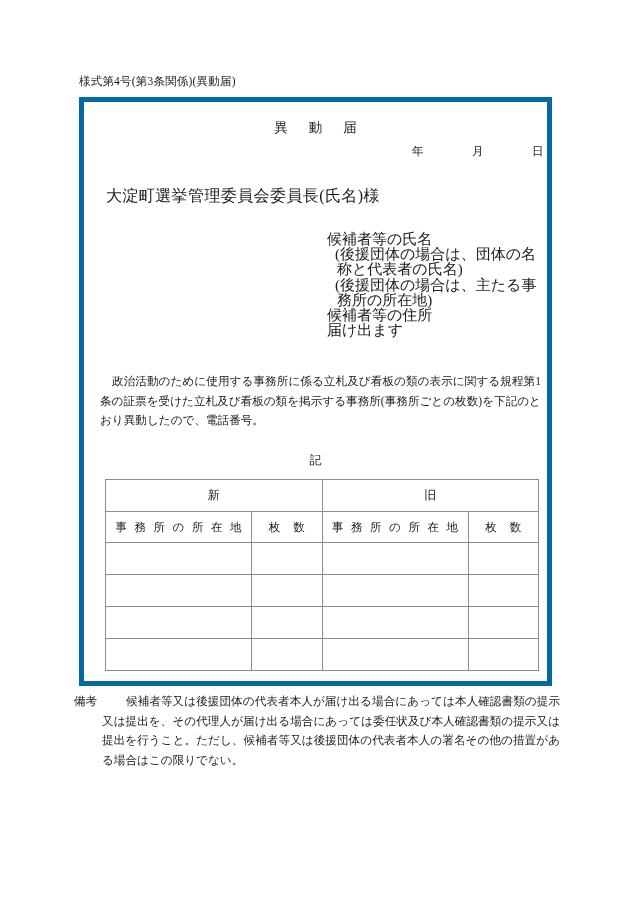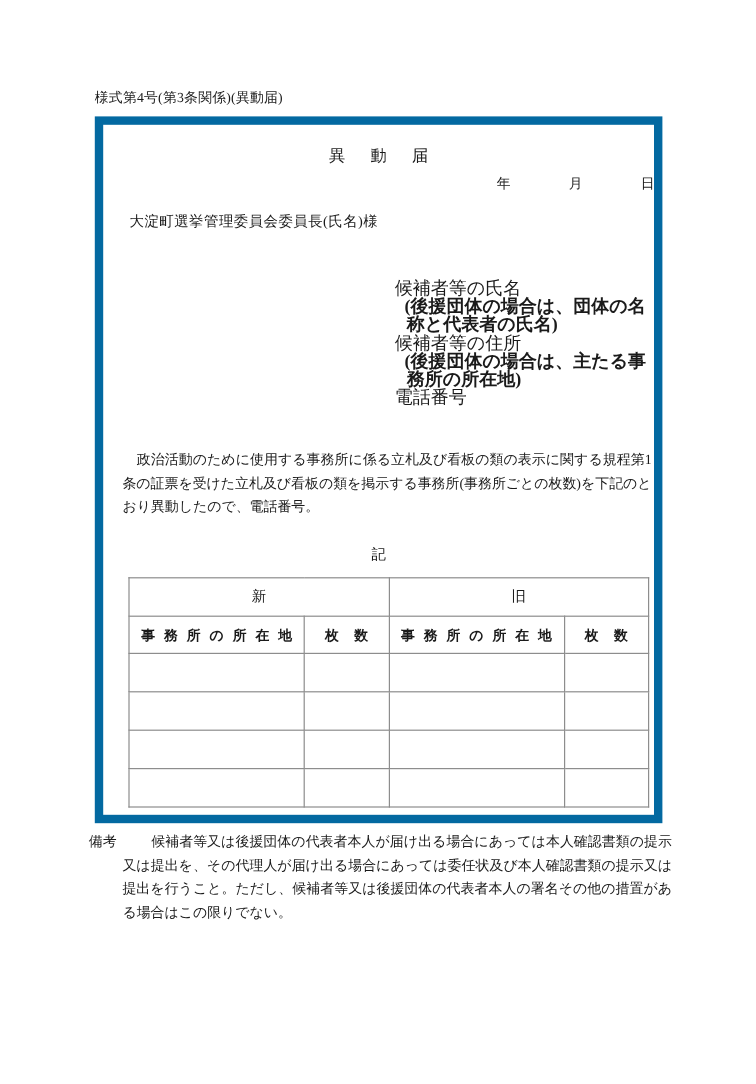--- a/index.html
+++ b/index.html
@@ -32,21 +32,21 @@
     white-space: nowrap;
   }
 
   
   .outer-box {
     position: absolute;
     left: 79px;
     top: 97px;
     width: 473px;
     height: 589px;
-    border: 7px solid #0369a1;
+    border: 5px solid #0369a1;
     box-sizing: border-box;
   }
 
   
   .doc-title {
     position: absolute;
     left: 0;
     right: 0;
     top: 17px;
     text-align: center;
@@ -66,42 +66,41 @@
     white-space: nowrap;
   }
   .date-line .d-y { position: absolute; left: 328px; }
   .date-line .d-m { position: absolute; left: 388px; }
   .date-line .d-d { position: absolute; left: 448px; }
 
   
   .addressee {
     position: absolute;
     left: 22px;
-    top: 72px;
-    font-size: 12px;
+    top: 84px;
+    font-size: 16px;
     letter-spacing: 0.4px;
     white-space: nowrap;
   }
 
   
   .applicant-block {
     position: absolute;
     left: 243px;
     top: 130px;
     width: 215px;
     font-size: 15px;
     line-height: 15.2px;
   }
   .applicant-block .ln { white-space: nowrap; }
   .applicant-block .ln.wrap { white-space: normal; }
   .applicant-block .ind1 { padding-left: 0; }
   .applicant-block .ind2 {
     padding-left: 10px;
     text-indent: -2px;
-    font-weight: bold;
   }
 
   
   .body-para {
     position: absolute;
     left: 16px;
     top: 270px;
     width: 441px;
     font-size: 11.6px;
     line-height: 19.5px;
@@ -136,21 +135,20 @@
     font-weight: normal;
     text-align: center;
     vertical-align: middle;
   }
   .office-table th.grp {
     height: 31px;
     font-size: 12px;
   }
   .office-table th.sub {
     height: 30px;
-    font-weight: bold;
   }
   .office-table td.cell {
     height: 31px;
   }
   .col-loc { width: 146px; }
   .col-cnt { width: 70.5px; }
 
   .spaced-6 {
     letter-spacing: 7.5px;
     text-indent: 7.5px;
@@ -197,23 +195,23 @@
       <span class="d-y">年</span>
       <span class="d-m">月</span>
       <span class="d-d">日</span>
     </div>
 
     <div class="addressee">大淀町選挙管理委員会委員長(氏名)様</div>
 
     <div class="applicant-block">
       <div class="ln ind1">候補者等の氏名</div>
       <div class="ln wrap ind2">(後援団体の場合は、団体の名称と代表者の氏名)</div>
+      <div class="ln wrap ind2">(後援団体の場合は、主たる事務所の所在地)</div>
       <div class="ln ind1">候補者等の住所</div>
-      <div class="ln wrap ind2">(後援団体の場合は、主たる事務所の所在地)</div>
-      <div class="ln ind1">電話番号</div>
+      <div class="ln ind1">届け出ます</div>
     </div>
 
     <div class="body-para">政治活動のために使用する事務所に係る立札及び看板の類の表示に関する規程第1条の証票を受けた立札及び看板の類を掲示する事務所(事務所ごとの枚数)を下記のとおり異動したので、電話番号。</div>
 
     <div class="ki-marker">記</div>
 
     <table class="office-table">
       <colgroup>
         <col class="col-loc">
           <col class="col-cnt">

